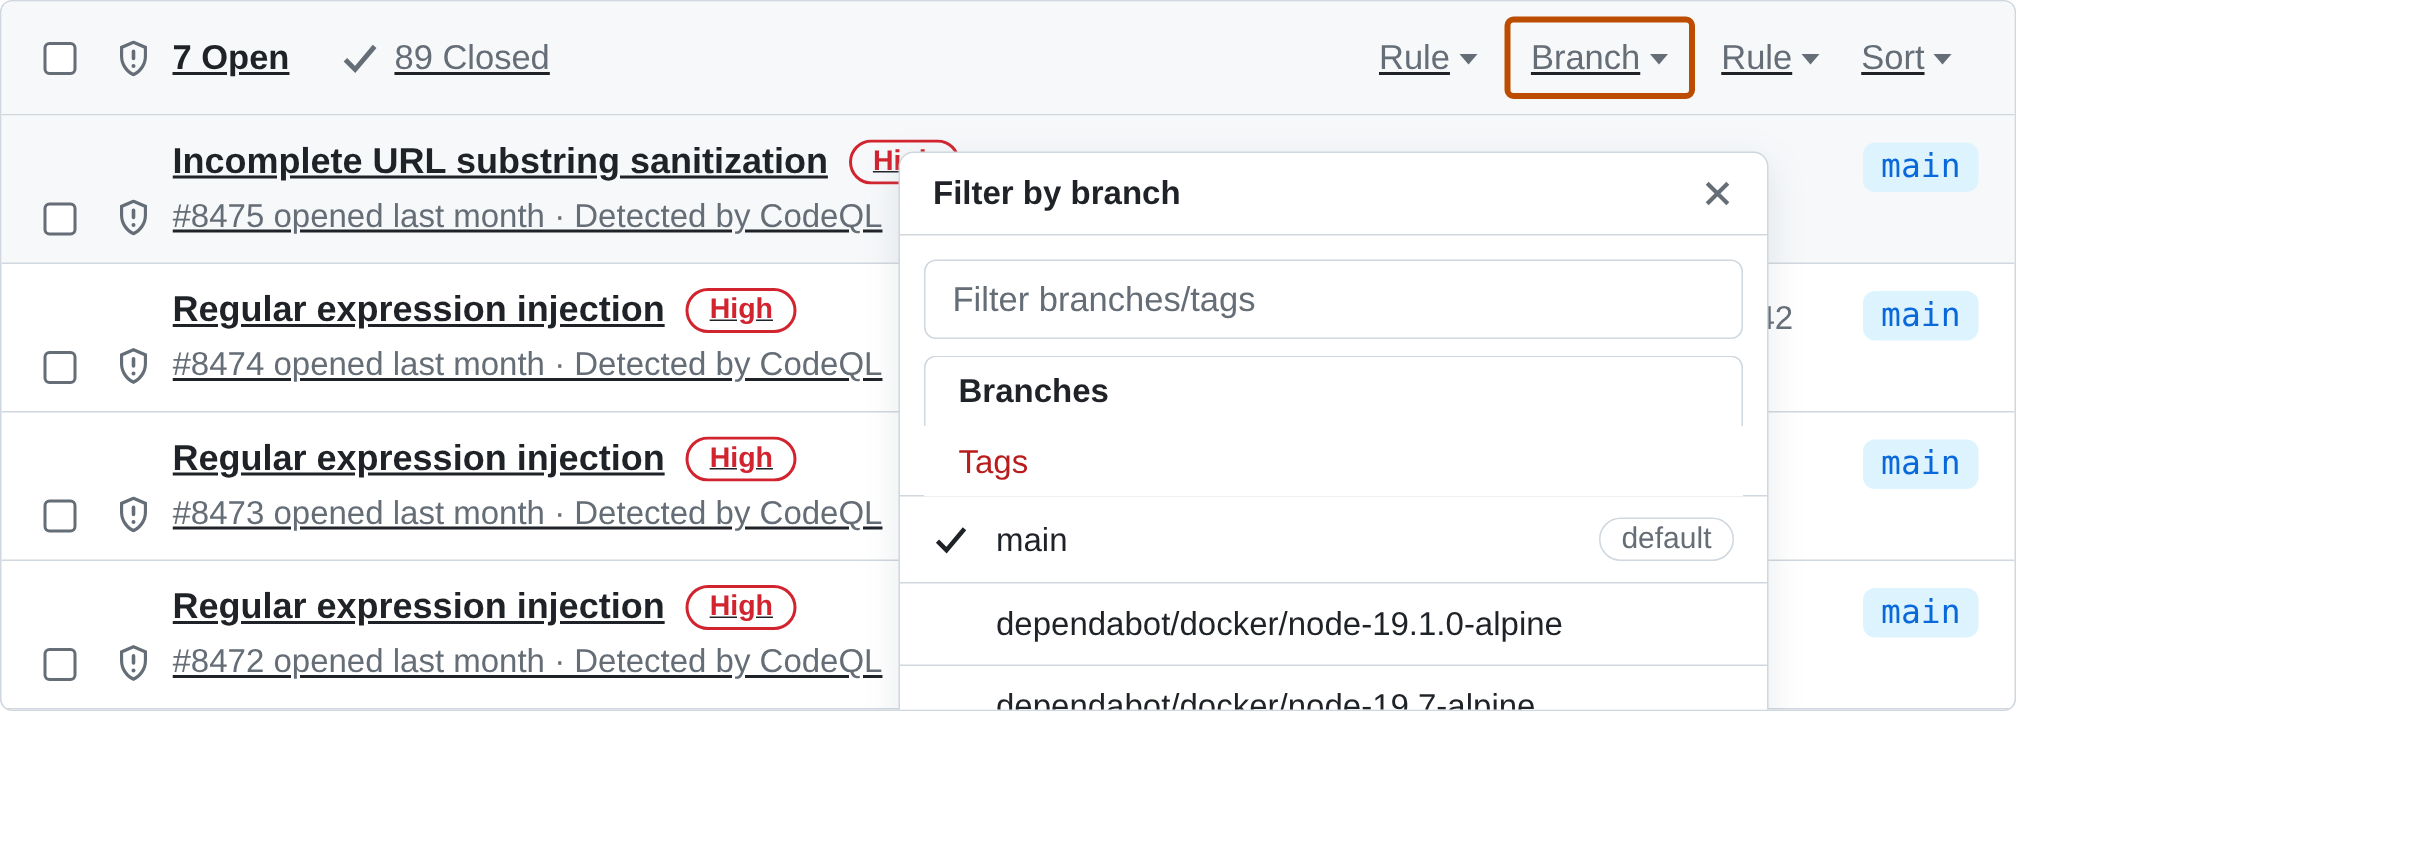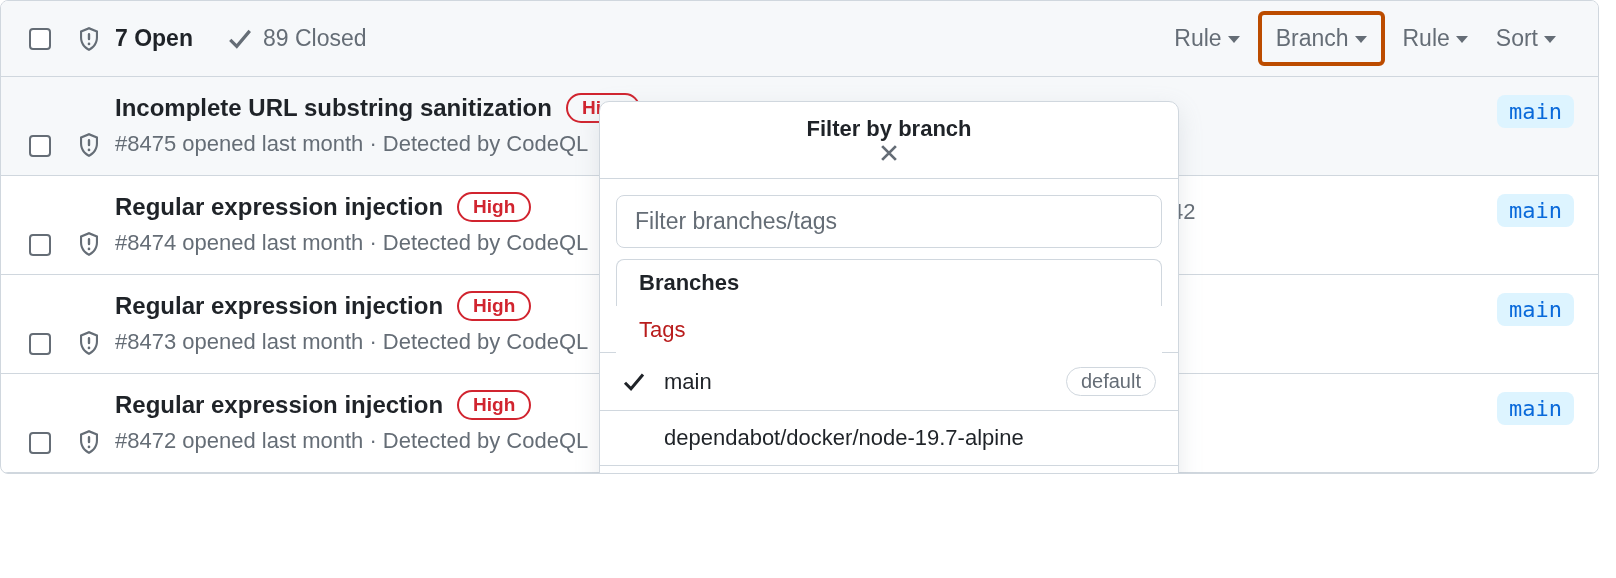--- a/index.html
+++ b/index.html
@@ -3,25 +3,26 @@
 <meta charset="utf-8">
 <style>
   * { box-sizing: border-box; margin: 0; padding: 0; }
   body {
     font-family: -apple-system, BlinkMacSystemFont, "Segoe UI", Helvetica, Arial, sans-serif;
     font-size: 14px;
     color: #1f2328;
     background: #fff;
   }
   .container {
-    width: 1599px;
+    width: 1344px;
     border: 1px solid #d0d7de;
     border-radius: 8px;
     overflow: hidden;
     position: relative;
+    text-decoration: underline;
   }
   .toolbar {
     display: flex;
     align-items: center;
     padding: 18px 28px;
     background: #f6f8fa;
     border-bottom: 1px solid #d0d7de;
     font-size: 23px;
   }
   .checkbox {
@@ -137,21 +138,20 @@
   }
   .dropdown-header {
     display: flex;
     align-items: center;
     justify-content: space-between;
     padding: 14px 22px;
     border-bottom: 1px solid #d0d7de;
     font-size: 22px;
     font-weight: 600;
     color: #1f2328;
-    flex-direction: column;
   }
   .close-x {
     width: 22px; height: 22px;
     cursor: pointer;
     color: #656d76;
   }
   .dropdown-search {
     padding: 16px;
   }
   .dropdown-search input {
@@ -344,20 +344,26 @@
           <span class="dd-check"><svg viewBox="0 0 16 16" width="24" height="24" fill="none" stroke="#1f2328" stroke-width="2">
               <path d="M2 8.5l4 4L14 3"></path>
             </svg></span>
           <span class="dd-label">main</span>
           <span class="default-pill">default</span>
         </div>
         <div class="dd-item">
           <span class="dd-check"><svg viewBox="0 0 16 16" width="24" height="24" fill="none" stroke="#1f2328" stroke-width="2">
               <path d="M2 8.5l4 4L14 3"></path>
             </svg></span>
+          <span class="dd-label">dependabot/docker/node-19.1.0-alpine</span>
+        </div>
+        <div class="dd-item">
+          <span class="dd-check"><svg viewBox="0 0 16 16" width="24" height="24" fill="none" stroke="#1f2328" stroke-width="2">
+              <path d="M2 8.5l4 4L14 3"></path>
+            </svg></span>
           <span class="dd-label">dependabot/docker/node-19.7-alpine</span>
         </div>
         <div class="dd-item">
           <span class="dd-check"><svg viewBox="0 0 16 16" width="24" height="24" fill="none" stroke="#1f2328" stroke-width="2">
               <path d="M2 8.5l4 4L14 3"></path>
             </svg></span>
           <span class="dd-label">dependabot/docker/node-19.9-alpine</span>
         </div>
       </div>
   </div>

